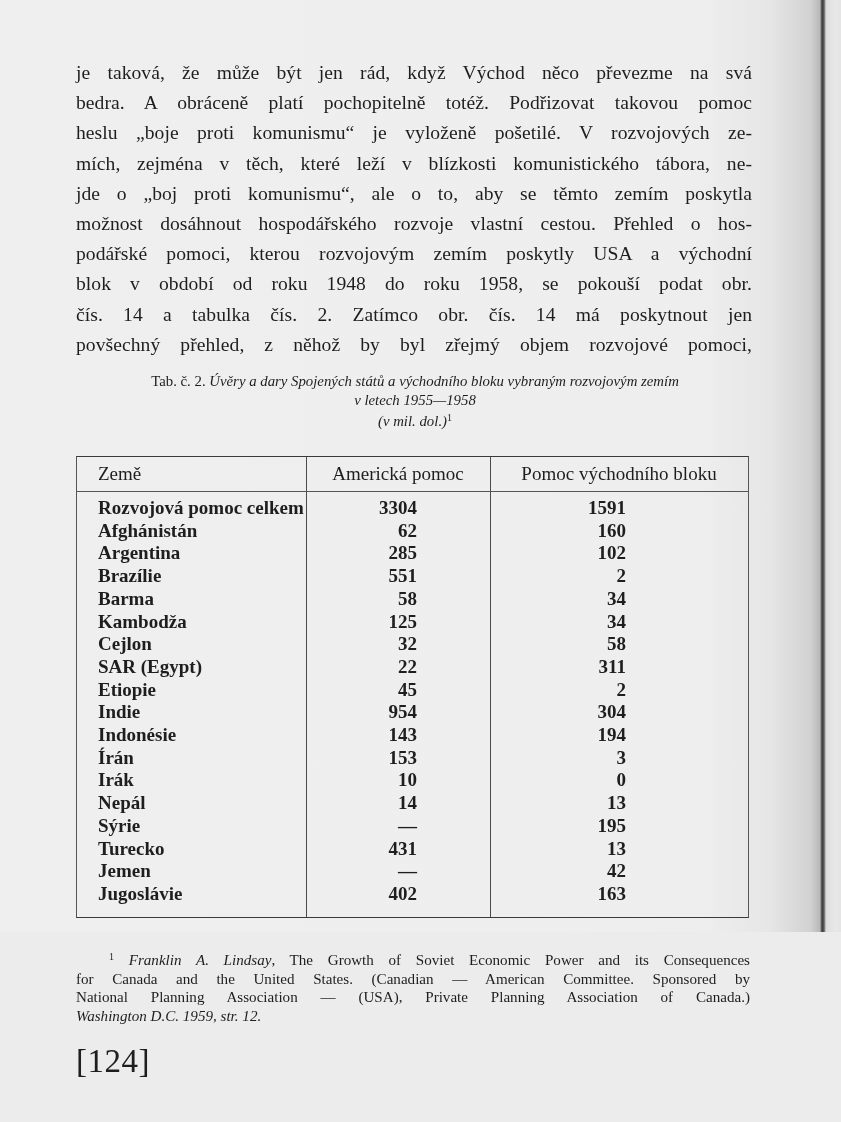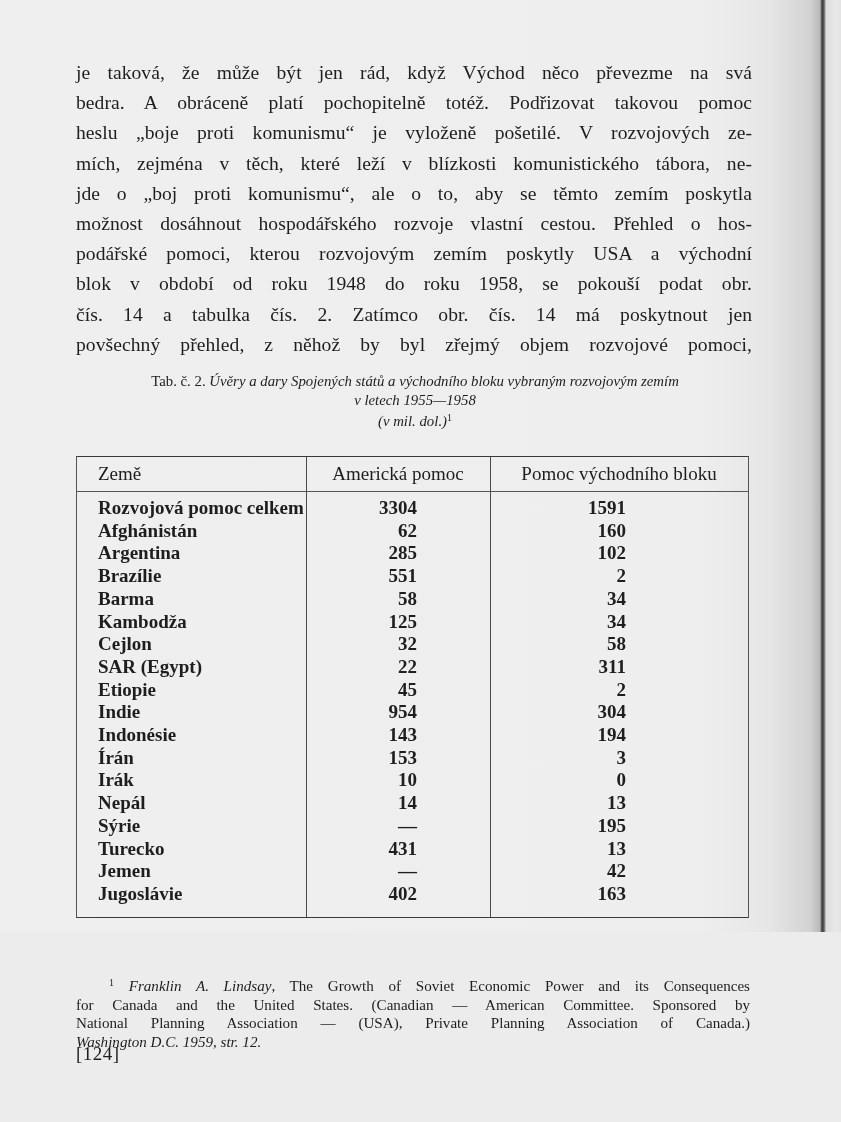--- a/index.html
+++ b/index.html
@@ -106,27 +106,27 @@
     text-align: justify;
   }
   .footnote .fl {
     display: block;
     white-space: nowrap;
     text-align: justify;
     text-align-last: justify;
   }
   .footnote .fl.last { text-align-last: left; font-style: italic; }
   .footnote sup { font-size: 10px; vertical-align: 5px; }
-  .footnote .indent { padding-left: 33px; margin-top: 26px; }
+  .footnote .indent { padding-left: 33px; }
 
   .pagenum {
     position: absolute;
     left: 76px;
     top: 1043px;
-    font-size: 19px;
+    font-size: 33px;
     letter-spacing: 0.5px;
   }
 </style>
 </head>
 <body>
 
 <div class="page">
 
   <div class="body-text">
     <span class="line">je taková, že může být jen rád, když Východ něco převezme na svá</span>

